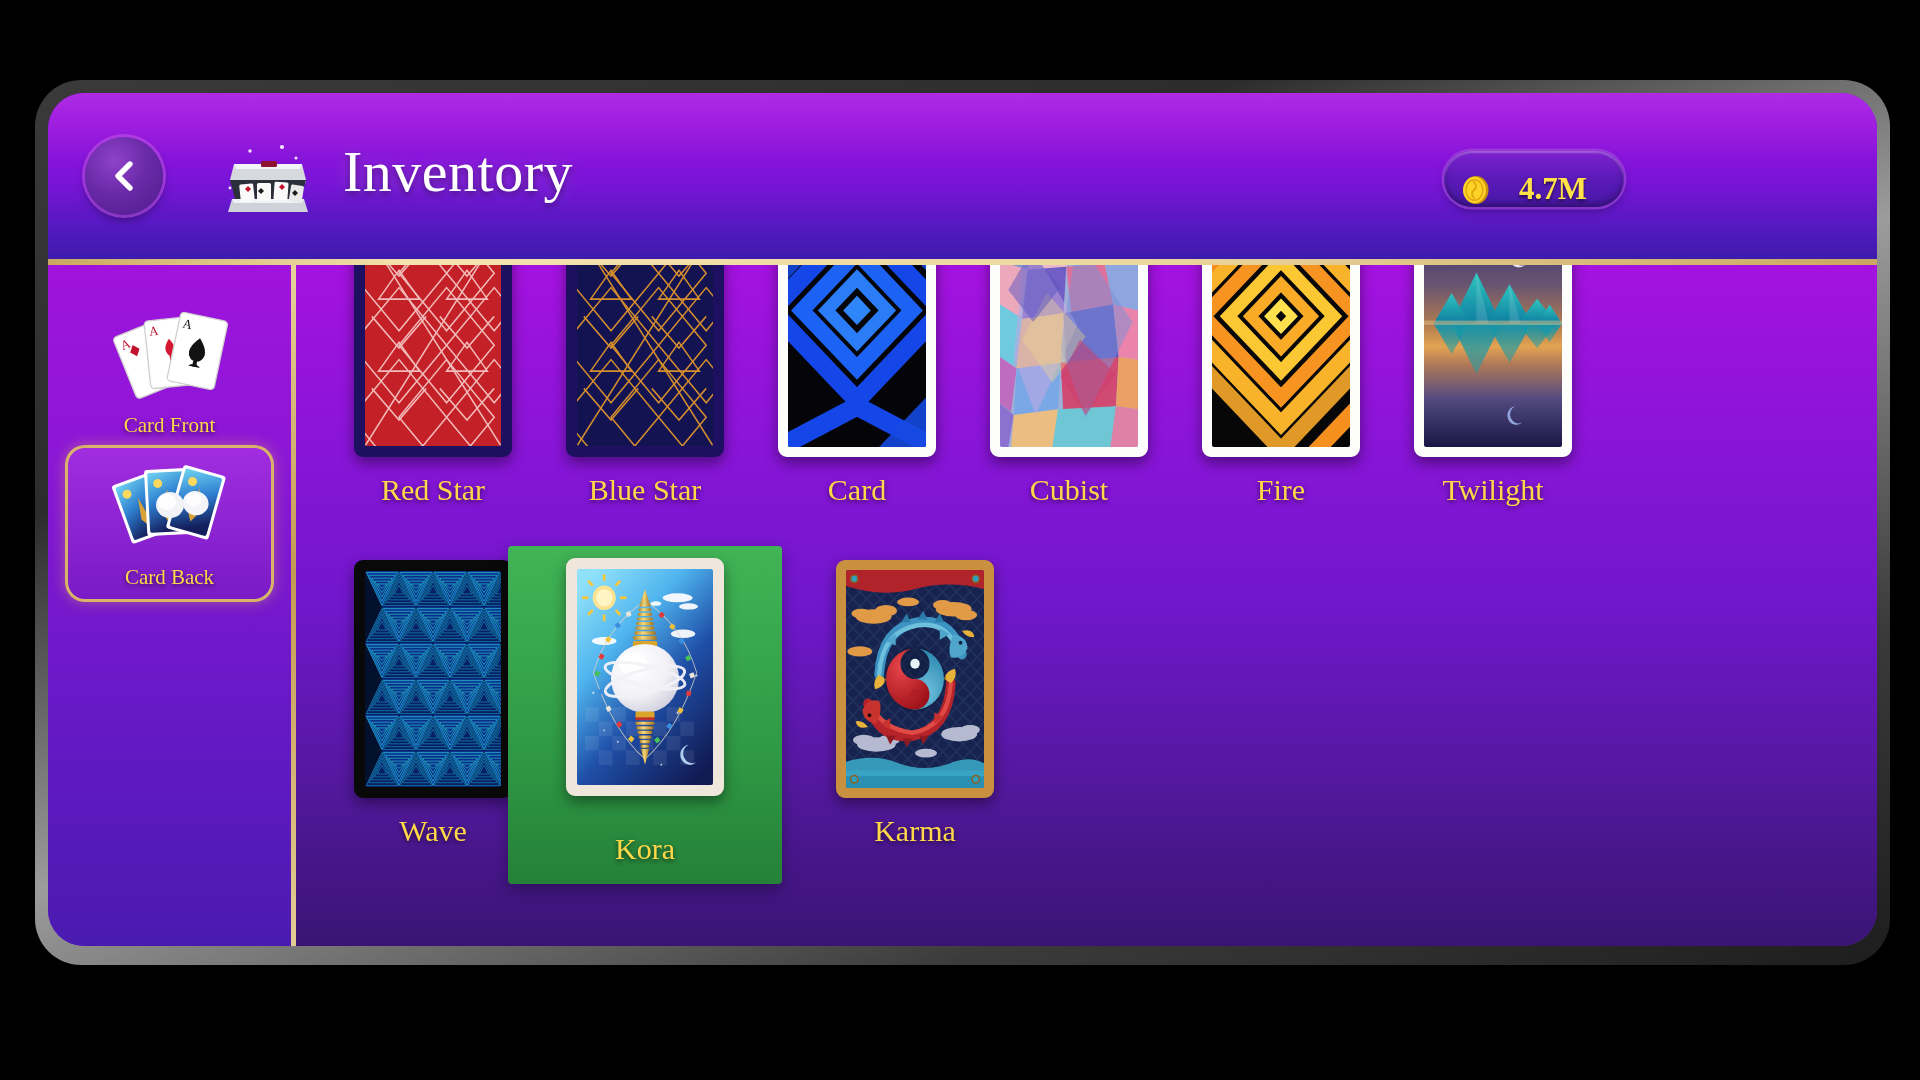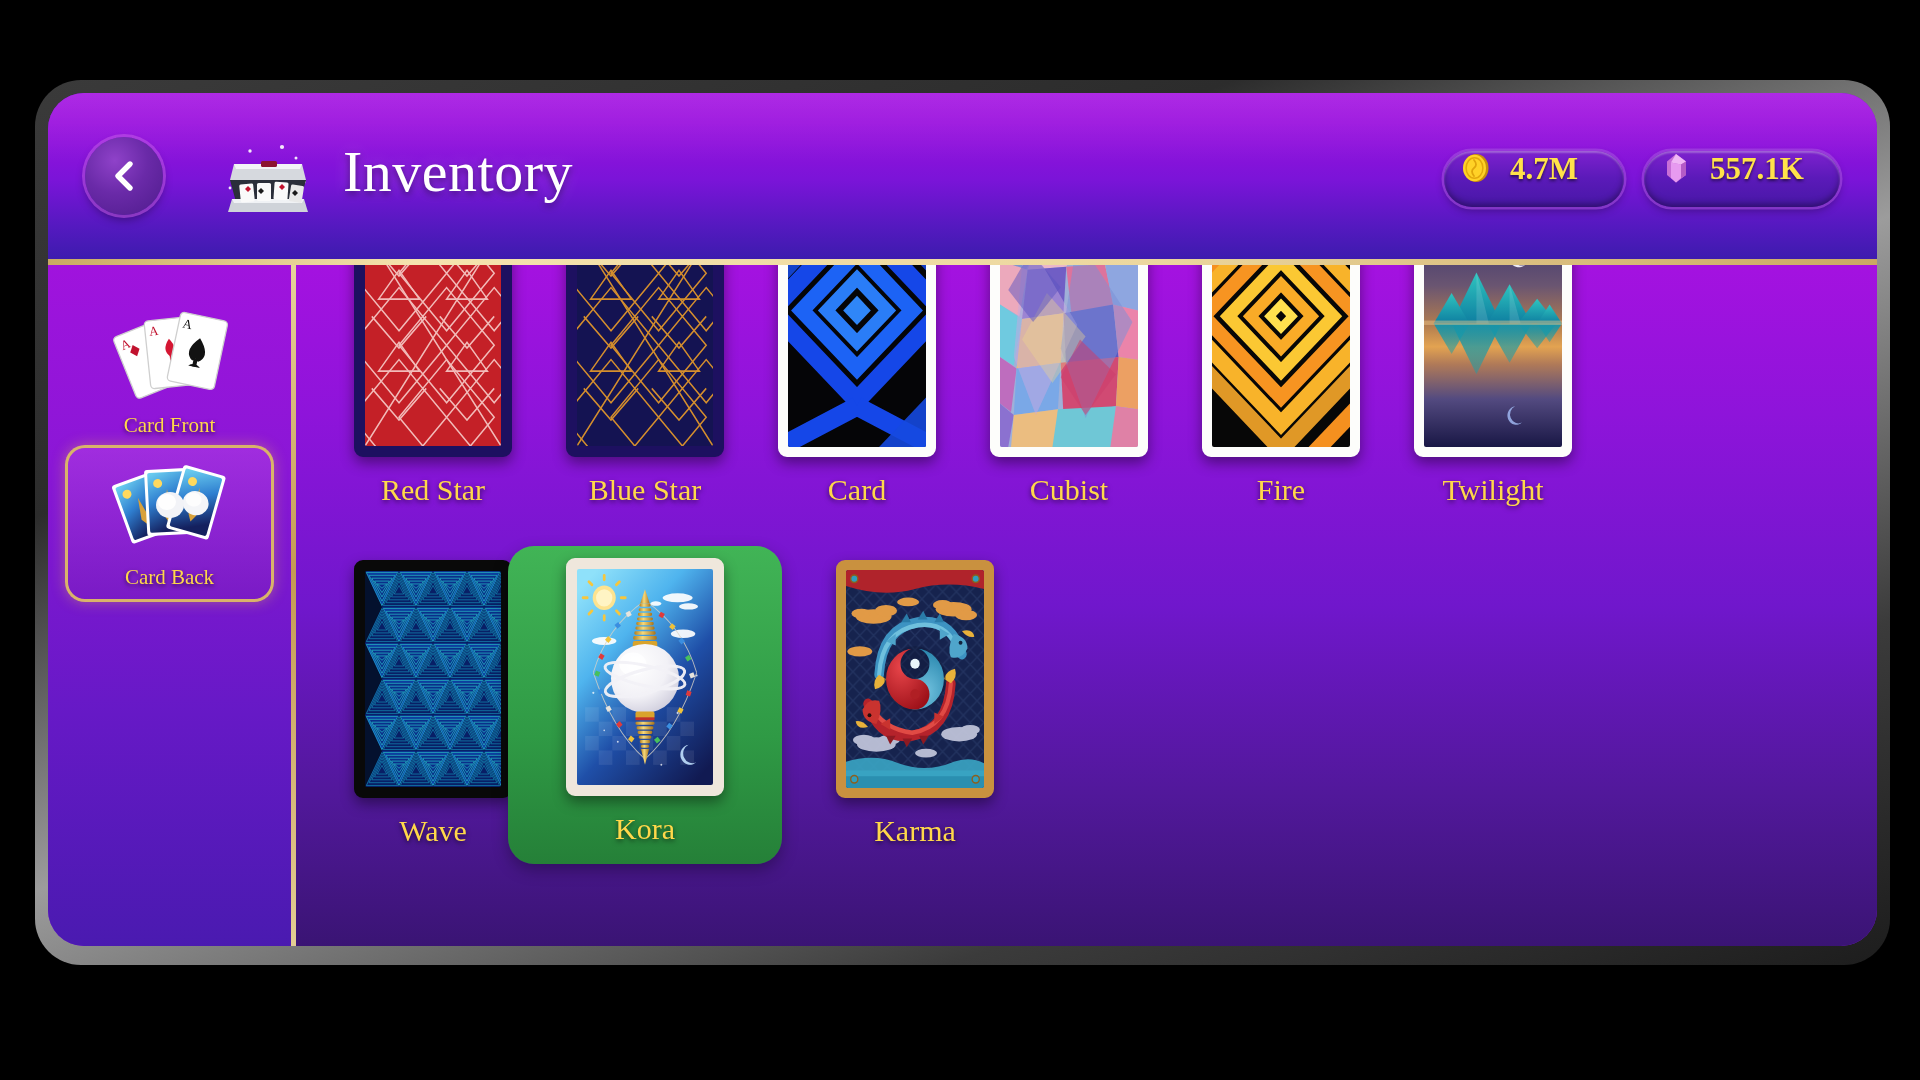--- a/index.html
+++ b/index.html
@@ -53,21 +53,21 @@
   }
   #page-title {
     position:absolute; left:295px; top:45px;
     font-size:58px; color:#ffffff; letter-spacing:.5px;
     text-shadow: 0 3px 7px rgba(0,0,0,.45), 0 0 18px rgba(255,255,255,.22);
     white-space:nowrap;
   }
 
   .currency {
     position:absolute; top:58px; height:56px;
-    display:flex; align-items:flex-start; gap:17px;
+    display:flex; align-items:flex-end; gap:26px;
     padding: 0 26px 0 15px;
     border-radius:32px;
     background: linear-gradient(180deg,#7e21cf 0%,#5b1ab9 48%,#4717a6 100%);
     box-shadow: inset 0 2px 2px rgba(255,255,255,.30),
                 inset 0 -3px 6px rgba(0,0,0,.35),
                 0 0 0 2.5px rgba(167,78,226,.6),
                 0 4px 9px rgba(0,0,0,.3);
   }
   #coin-badge { left:1396px; width:180px; }
   #gem-badge  { left:1596px; width:196px; }
@@ -124,24 +124,25 @@
   #row1 { top:-46px; }
   #row2 { top:295px; }
 
   .cell {
     position:absolute; top:0; width:238px;
     display:flex; flex-direction:column; align-items:center;
     cursor:pointer;
     justify-content:flex-end;
   }
   .cell.selected {
-    padding:12px 0 18px; border-radius:26px;
+    padding:12px 0 18px; border-radius:4px;
     background: linear-gradient(180deg,#41b456 0%,#2f9a45 60%,#258038 100%);
     box-shadow: 0 6px 16px rgba(0,0,0,.3);
     top:-14px;
+    gap:20px;
   }
   .card-thumb {
     width:158px; height:238px; border-radius:9px;
     position:relative; overflow:hidden;
     box-shadow: 0 6px 14px rgba(0,0,0,.42);
   }
   .card-thumb .inner {
     position:absolute; inset:0; overflow:hidden;
   }
   .cell-label {
@@ -213,31 +214,20 @@
         <svg viewBox="0 0 34 34" width="34" height="34">
           <ellipse cx="17" cy="17" rx="12.5" ry="14" fill="#c98f0c"></ellipse>
           <ellipse cx="15.5" cy="17" rx="11.5" ry="13.2" fill="#ffd227"></ellipse>
           <ellipse cx="15.5" cy="17" rx="8.4" ry="10.3" fill="none" stroke="#e3a80d" stroke-width="1.5"></ellipse>
           <path d="M15 9 q4 5 0 8 q-4 3 0 8" fill="none" stroke="#e0a50c" stroke-width="1.8" stroke-linecap="round"></path>
         </svg>
       </span>
       <span class="amt">4.7M</span>
     </div>
 
-    <div id="gem-badge" class="currency">
-      <span class="cur-icon">
-        <svg viewBox="0 0 34 34" width="34" height="34">
-          <path d="M17 3 L27 10.5 L27 24 L17 31.5 L8 24 L8 10.5 Z" fill="#c86fd6"></path>
-          <path d="M17 3 L27 10.5 L22 13.5 L12 11.5 Z" fill="#f0b6f5"></path>
-          <path d="M12 11.5 L22 13.5 L22 27 L17 31.5 L12 27 Z" fill="#e79af0"></path>
-          <path d="M22 13.5 L27 10.5 L27 24 L22 27 Z" fill="#b45bc6"></path>
-        </svg>
-      </span>
-      <span class="amt">557.1K</span>
-    </div>
   </div>
 
   <div id="rail-h"></div>
   <div id="rail-v"></div>
 
   <div id="sidebar">
 
     <div id="side-card-front" class="side-item">
       <div class="side-art">
         <svg viewBox="0 0 128 104" width="128" height="104">

